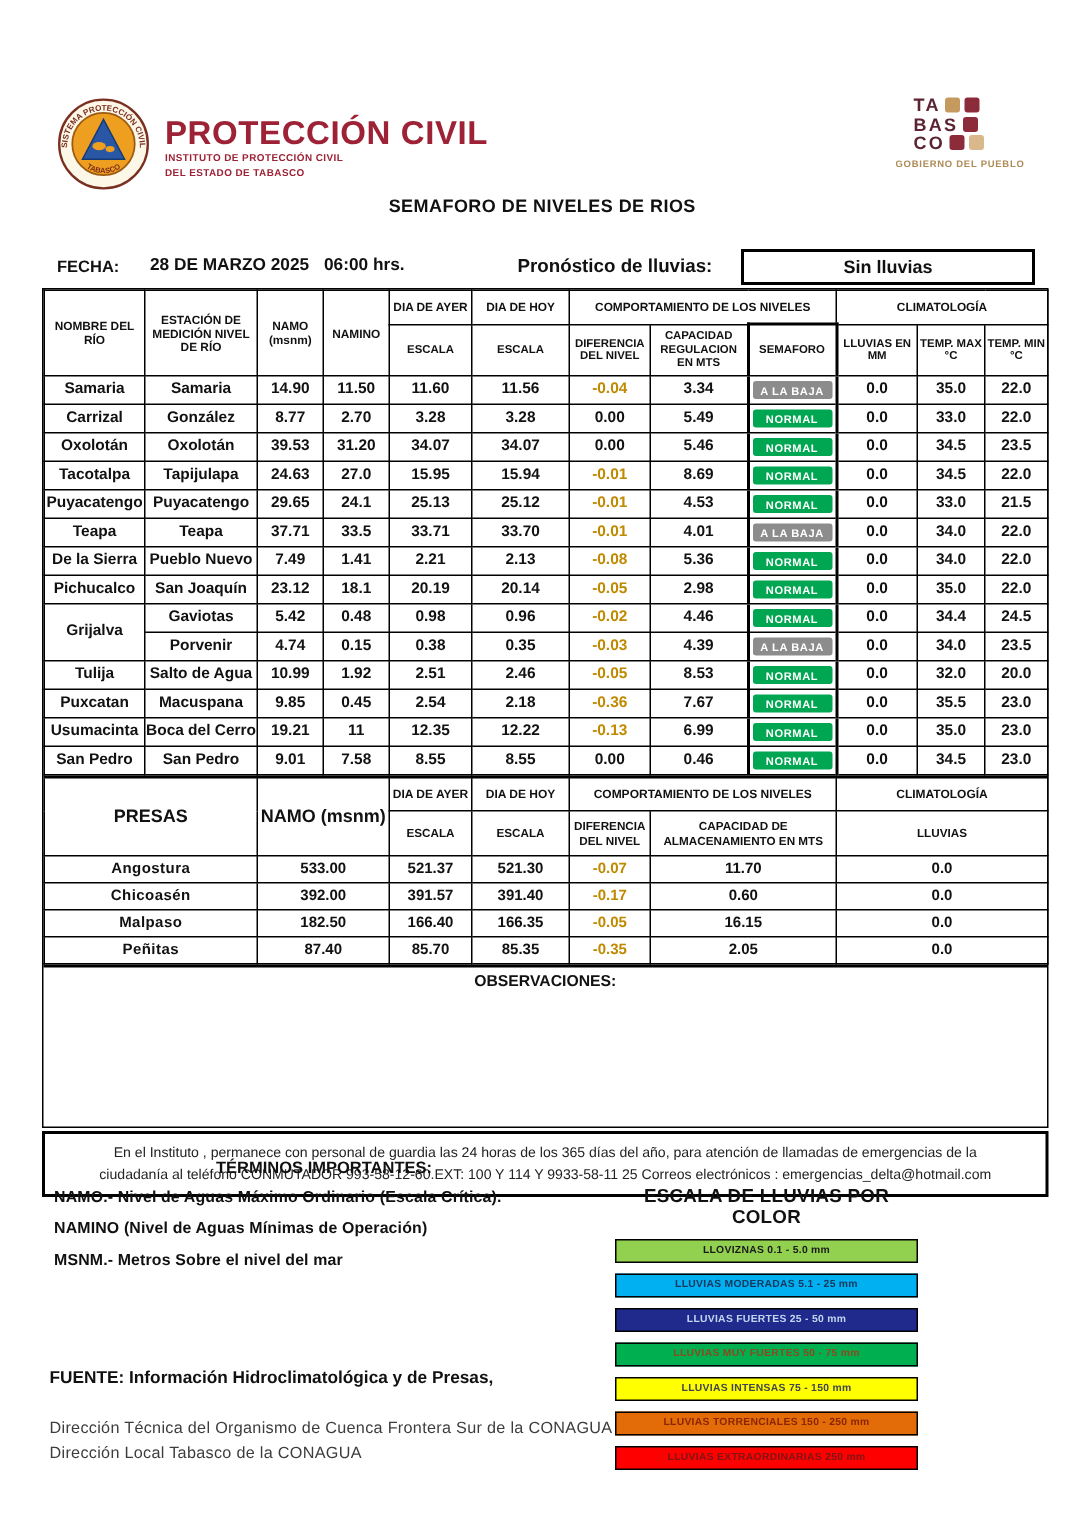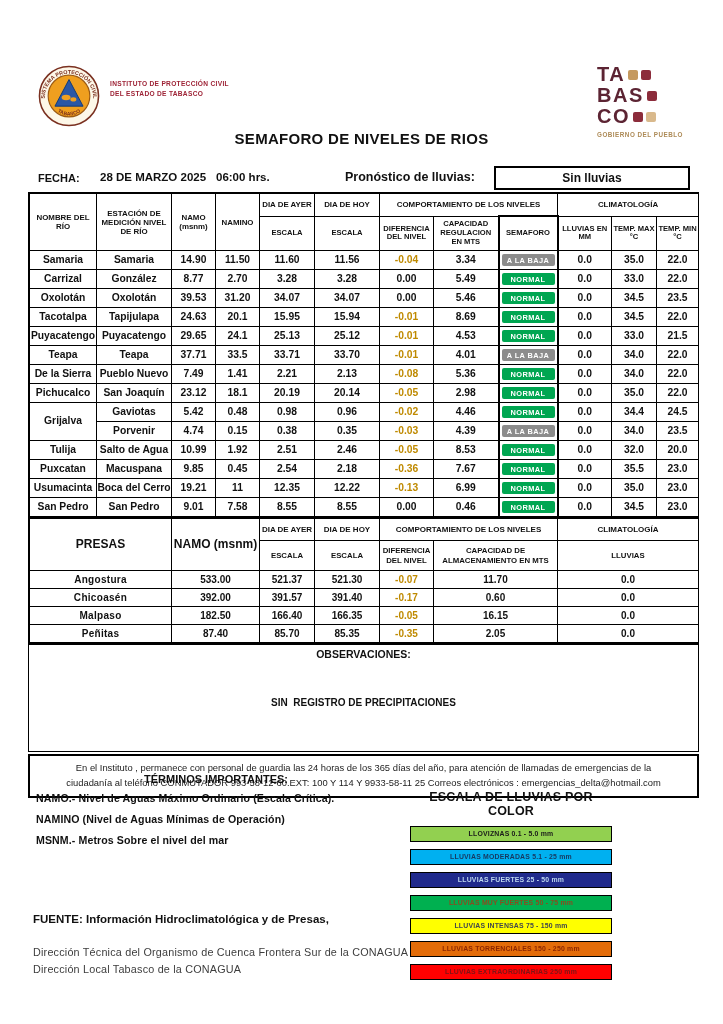--- a/index.html
+++ b/index.html
@@ -4,25 +4,25 @@
 <style>
   html,body{margin:0;padding:0;background:#fff;}
   .page{position:relative;width:723px;height:1024px;background:#ffffff;font-family:"Liberation Sans",sans-serif;color:#111;overflow:hidden;}
 
   
   .seal{position:absolute;top:64px;left:38px;width:62px;height:64px;}
   .wordmark{position:absolute;top:78px;left:110px;line-height:1;}
   .wm-title{font-size:22px;font-weight:800;color:#9d2235;letter-spacing:.4px;}
   .wm-sub{font-size:6.6px;font-weight:700;color:#9d2235;margin-top:3px;letter-spacing:.3px;}
   .tabasco{position:absolute;top:64px;right:30px;width:96px;}
-  .tb-line{font-size:20px;font-weight:800;color:#5c2433;letter-spacing:1.5px;line-height:1.05;display:flex;align-items:center;}
+  .tb-line{font-size:12px;font-weight:800;color:#5c2433;letter-spacing:1.5px;line-height:1.05;display:flex;align-items:center;margin-left:12px;}
   .glyph{display:inline-block;width:10px;height:10px;border-radius:2px;margin-left:3px;}
   .g-tan{background:#c59a5f;} .g-mar{background:#8c2c3b;} .g-tan2{background:#d9b98c;}
   .tb-tag{font-size:6.3px;font-weight:700;color:#ad8a56;letter-spacing:.5px;margin-top:4px;}
-  .title{position:absolute;top:130px;left:0;right:0;text-align:center;font-size:15px;font-weight:800;letter-spacing:.3px;}
+  .title{position:absolute;top:130px;left:0;right:0;text-align:center;font-size:12px;font-weight:800;letter-spacing:.3px;}
 
   
   .fecha-row{position:absolute;top:168px;left:38px;right:33px;height:22px;font-weight:700;}
   .f-label{position:absolute;left:0;top:4px;font-size:11px;}
   .f-date{position:absolute;left:62px;top:3px;font-size:11.5px;}
   .f-time{position:absolute;left:178px;top:3px;font-size:11.5px;}
   .f-pron{position:absolute;left:307px;top:2px;font-size:12.5px;}
   .f-box{position:absolute;right:0;top:-2px;width:192px;height:20px;border:2px solid #000;
          text-align:center;font-size:12px;font-weight:700;line-height:20px;}
 
@@ -83,20 +83,21 @@
       <polygon points="32,15 46.5,42.5 17.5,42.5" fill="#2a57a5" stroke="#123a75" stroke-width="1"></polygon>
       <ellipse cx="29" cy="33.5" rx="4.6" ry="2.8" fill="#ef9f1f"></ellipse>
       <ellipse cx="36.5" cy="35.5" rx="3.1" ry="2.1" fill="#ef9f1f"></ellipse>
       <text font-size="5.2" font-weight="bold" fill="#7a2e1d" font-family="Liberation Sans, sans-serif">
         <textPath href="#bp" startOffset="50%" text-anchor="middle">TABASCO</textPath>
       </text>
     </svg>
   </div>
 
   <div class="wordmark">
+    <div class="wm-title">PROTECCIÓN CIVIL</div>
     <div class="wm-sub">INSTITUTO DE PROTECCIÓN CIVIL</div>
     <div class="wm-sub">DEL ESTADO DE TABASCO</div>
   </div>
 
   <div class="tabasco">
     <div class="tb-line">
         <span>TA</span>
         <span class="glyph g-tan"></span>
         <span class="glyph g-mar"></span>
       </div>
@@ -208,21 +209,21 @@
                 <span class="pill" style="background: rgb(0, 166, 81);">NORMAL</span>
               </td>
               <td class="c-num">0.0</td>
               <td class="c-num">34.5</td>
               <td class="c-num">23.5</td>
             </tr>
             <tr>
               <td class="c-name">Tacotalpa</td>
               <td class="c-name">Tapijulapa</td>
               <td class="c-num">24.63</td>
-              <td class="c-num">20.1</td>
+              <td class="c-num">27.0</td>
               <td class="c-num">15.95</td>
               <td class="c-num">15.94</td>
               <td class="c-num" style="color: rgb(191, 138, 0);">-0.01</td>
               <td class="c-num">8.69</td>
               <td class="c-sem hb">
                 <span class="pill" style="background: rgb(0, 166, 81);">NORMAL</span>
               </td>
               <td class="c-num">0.0</td>
               <td class="c-num">34.5</td>
               <td class="c-num">22.0</td>
@@ -451,21 +452,20 @@
               <td class="c-num">85.35</td>
               <td class="c-num" style="color: rgb(191, 138, 0);">-0.35</td>
               <td class="c-num">2.05</td>
               <td class="c-num">0.0</td>
             </tr>
           </tbody>
       </table>
 
       <div class="obs">
         <div class="obs-label">OBSERVACIONES:</div>
-        <div class="obs-text">SIN  REGISTRO DE PRECIPITACIONES</div>
       </div>
     </div>
 
     <div class="contact">
       <div>En el Instituto , permanece con personal de guardia las 24 horas de los 365 días del año, para atención de llamadas de emergencias de la</div>
       <div>ciudadanía al teléfono  CONMUTADOR  993-58-12-60.EXT: 100 Y 114  Y 9933-58-11 25   Correos electrónicos : emergencias_delta@hotmail.com</div>
     </div>
   </div>
 
   <div class="terminos">

